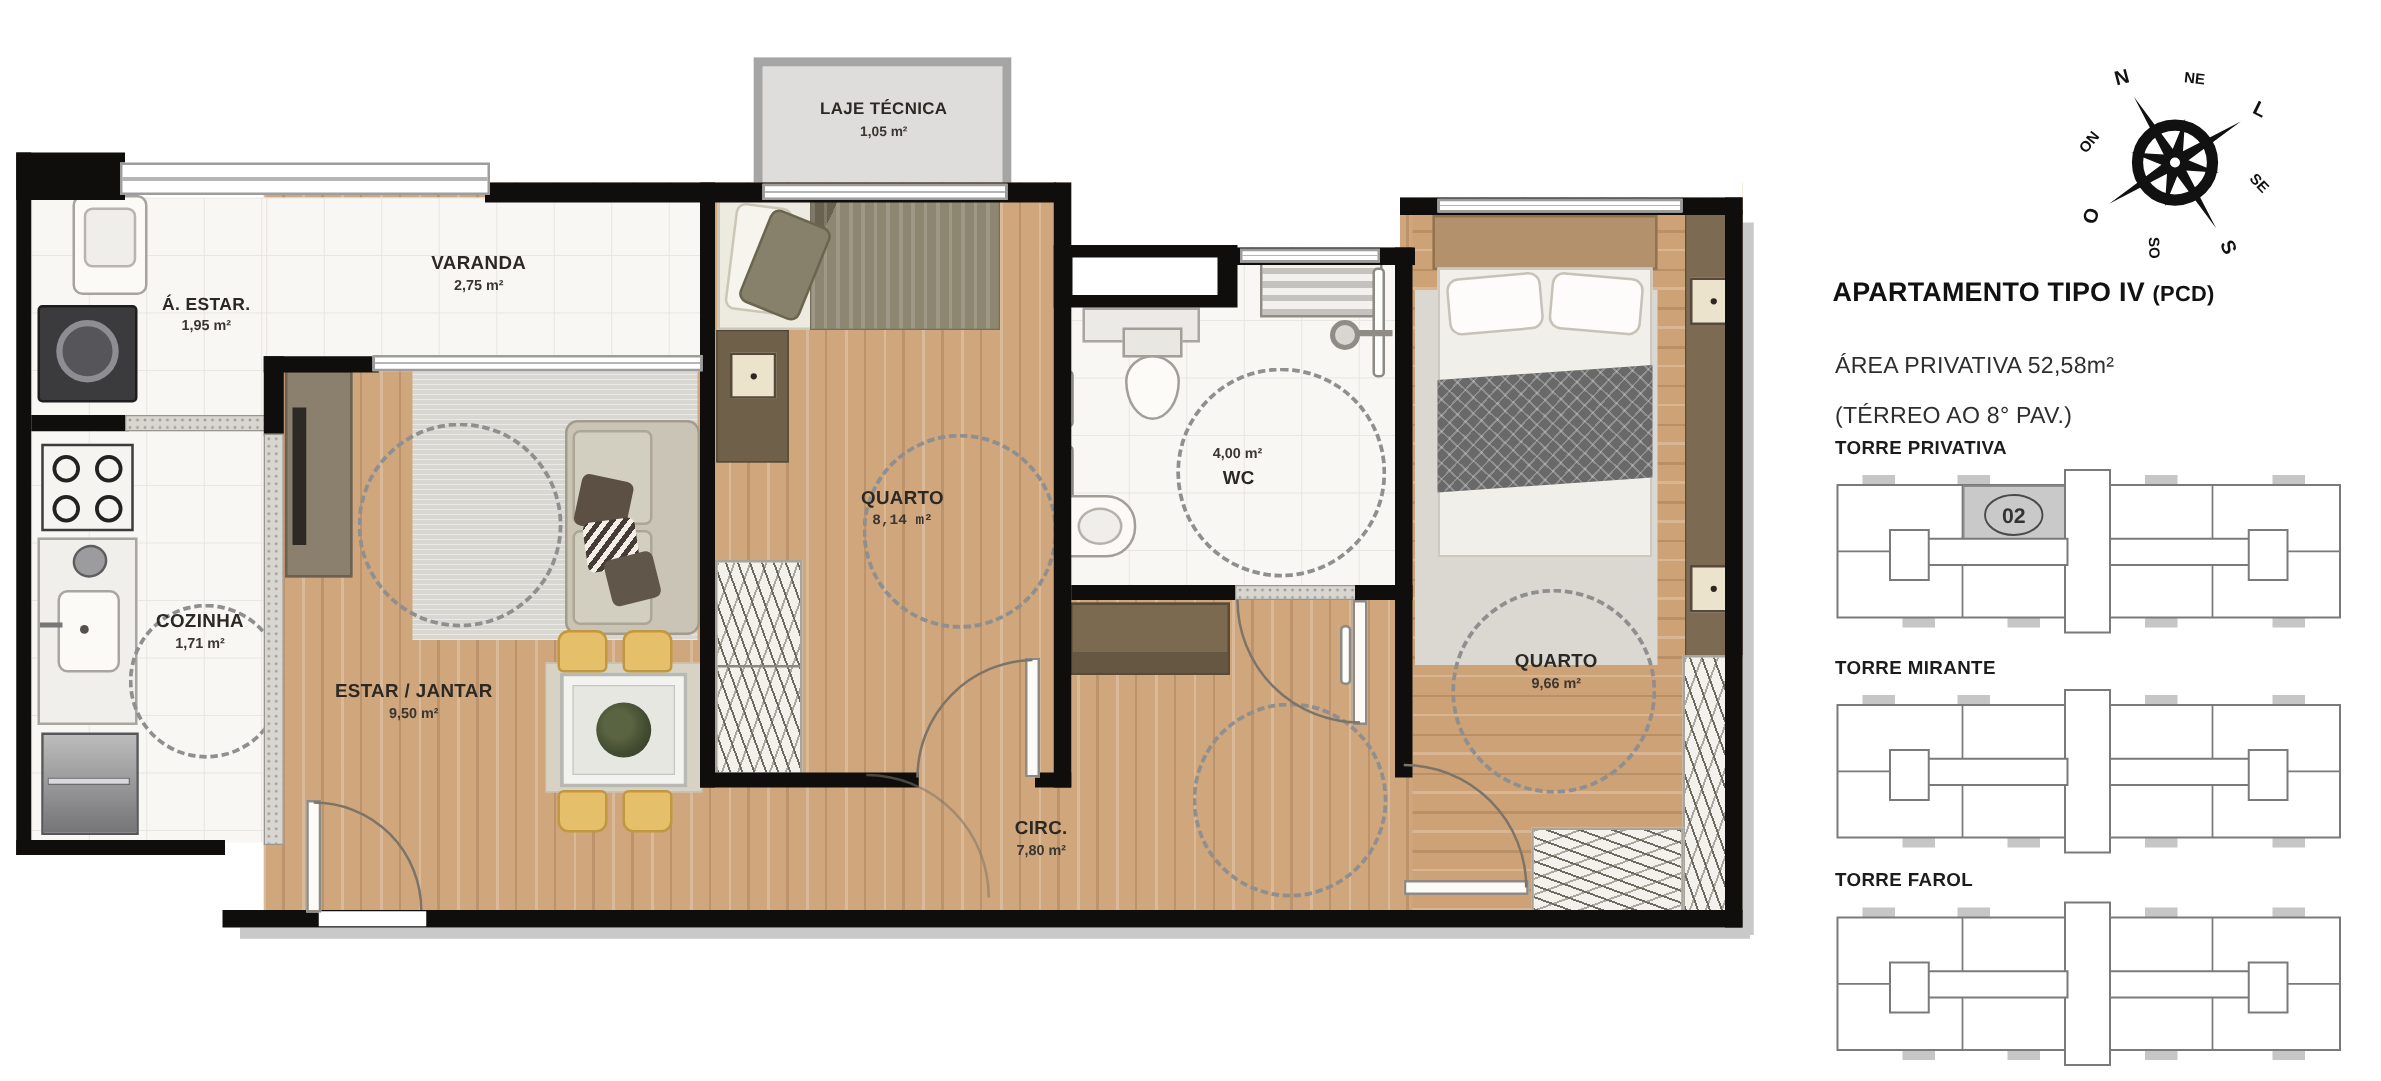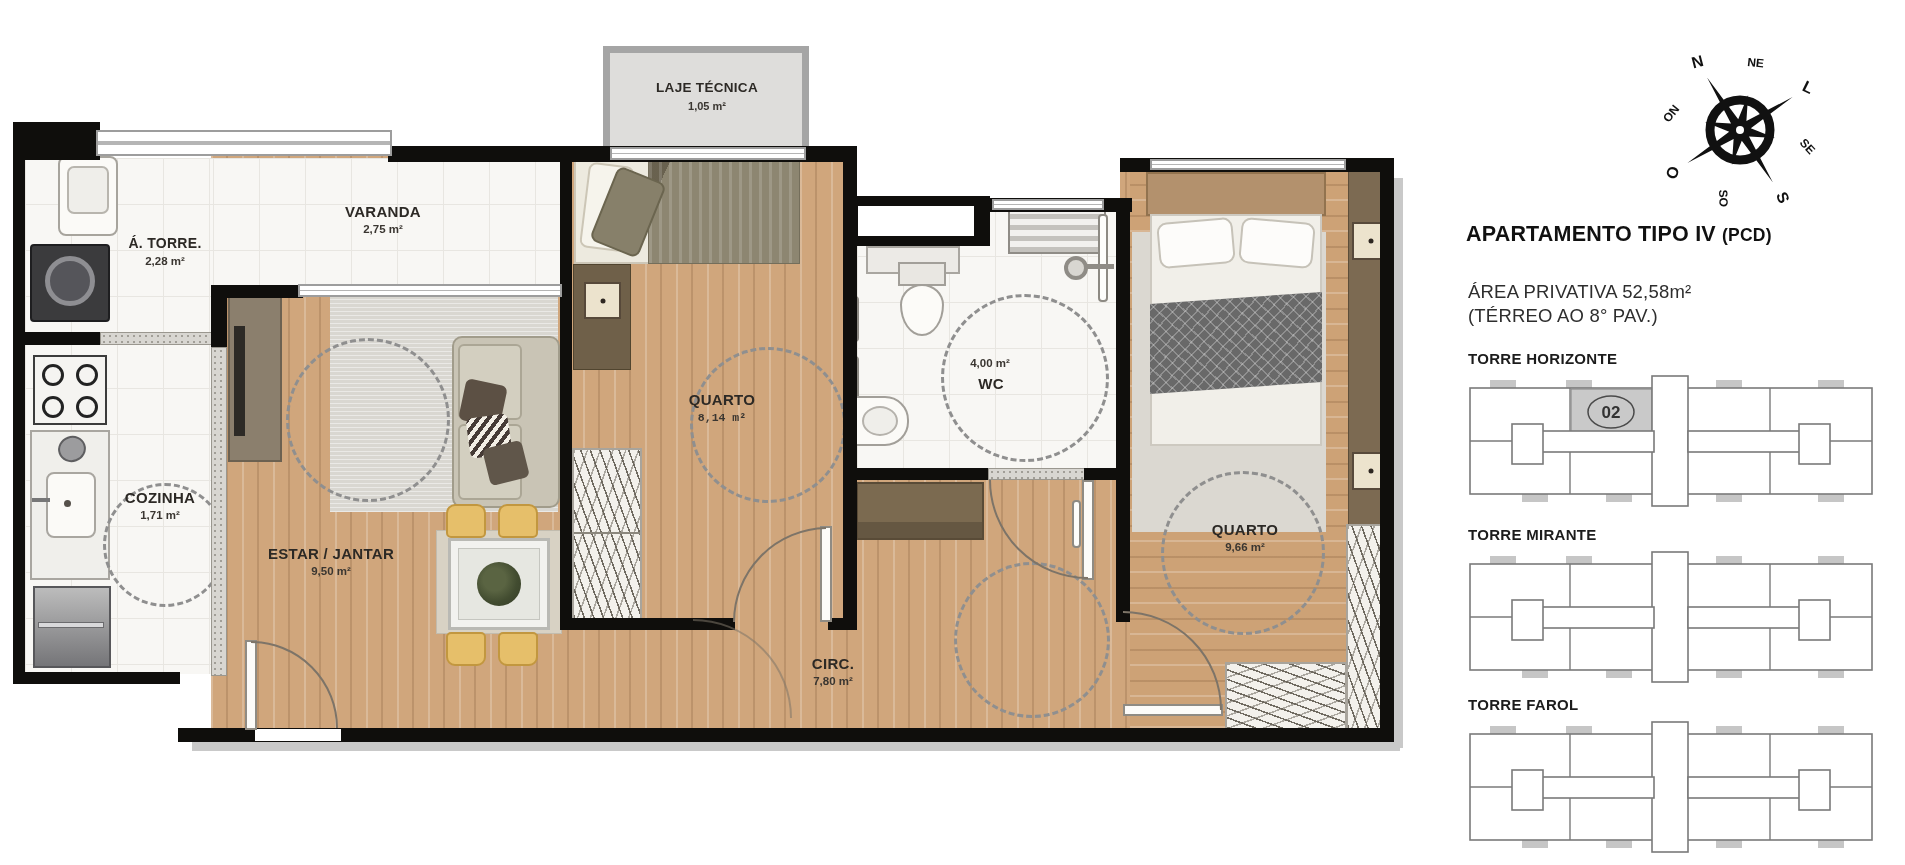--- a/index.html
+++ b/index.html
@@ -196,22 +196,22 @@
     <path d="M 251 642 A 86 86 0 0 1 337 728"></path>
     <path d="M 826 528 A 94 94 0 0 0 734 622"></path>
     <path opacity="0.55" d="M 693 620 A 98 98 0 0 1 791 718"></path>
     <path d="M 990 480 A 98 98 0 0 0 1088 578"></path>
     <path d="M 1123 612 A 98 98 0 0 1 1221 710"></path>
   </svg>
 
   <div class="rlbl" style="left:707px;top:87px;font-size:13.5px;"><span>LAJE TÉCNICA</span></div>
   <div class="rarea" style="left:707px;top:106px;font-size:11px;"><span>1,05 m²</span></div>
 
-  <div class="rlbl" style="left:165px;top:243px;font-size:14px;"><span>Á. TORRE.</span></div>
-  <div class="rarea" style="left:165px;top:261px;"><span>2,28 m²</span></div>
+  <div class="rlbl" style="left:165px;top:243px;font-size:14px;"><span>Á. ESTAR.</span></div>
+  <div class="rarea" style="left:165px;top:261px;"><span>1,95 m²</span></div>
 
   <div class="rlbl" style="left:383px;top:211px;"><span>VARANDA</span></div>
   <div class="rarea" style="left:383px;top:229px;"><span>2,75 m²</span></div>
 
   <div class="rlbl" style="left:160px;top:497px;"><span>COZINHA</span></div>
   <div class="rarea" style="left:160px;top:515px;"><span>1,71 m²</span></div>
 
   <div class="rlbl" style="left:331px;top:553px;"><span>ESTAR / JANTAR</span></div>
   <div class="rarea" style="left:331px;top:571px;"><span>9,50 m²</span></div>
 
@@ -242,25 +242,25 @@
     <text x="21.794095465033536" y="84.25342619592945" text-anchor="middle" font-family="&quot;Liberation Sans&quot;, sans-serif" font-weight="bold" font-size="12" fill="#111" transform="rotate(128.63636363636363 21.794095465033536 79.25342619592945)">NO</text>
   </svg>
 
 <div class="info-title">
   <span>APARTAMENTO TIPO IV</span>
   <span class="sfx">(PCD)</span>
 </div>
 <div class="info-line" style="top:281px;">
   <span>ÁREA PRIVATIVA 52,58m²</span>
 </div>
-<div class="info-line" style="top:305px;">
+<div class="info-line" style="top:321px;">
   <span>(TÉRREO AO 8° PAV.)</span>
 </div>
 
-<div class="tower-name" style="top:350px;"><span>TORRE HORIZONTE</span></div>
+<div class="tower-name" style="top:350px;"><span>TORRE PRIVATIVA</span></div>
 <svg class="tower-svg" style="top:372px;" viewBox="0 0 412 138">
     <rect x="24" y="8" width="26" height="10" fill="#c6c6c6"></rect>
     <rect x="100" y="8" width="26" height="10" fill="#c6c6c6"></rect>
     <rect x="250" y="8" width="26" height="10" fill="#c6c6c6"></rect>
     <rect x="352" y="8" width="26" height="10" fill="#c6c6c6"></rect>
     <rect x="56" y="120" width="26" height="10" fill="#c6c6c6"></rect>
     <rect x="140" y="120" width="26" height="10" fill="#c6c6c6"></rect>
     <rect x="250" y="120" width="26" height="10" fill="#c6c6c6"></rect>
     <rect x="352" y="120" width="26" height="10" fill="#c6c6c6"></rect>
     <rect x="190" y="122" width="26" height="10" fill="#c6c6c6"></rect>

